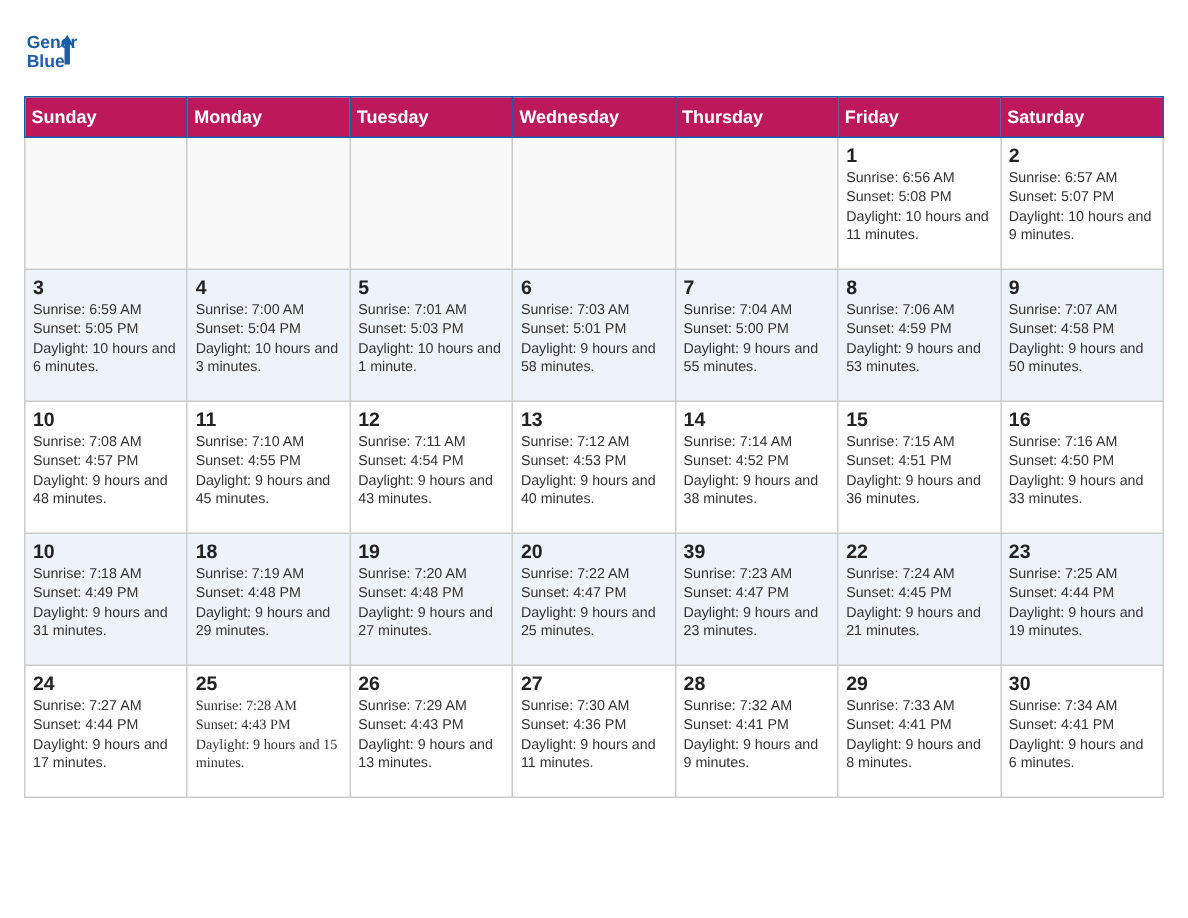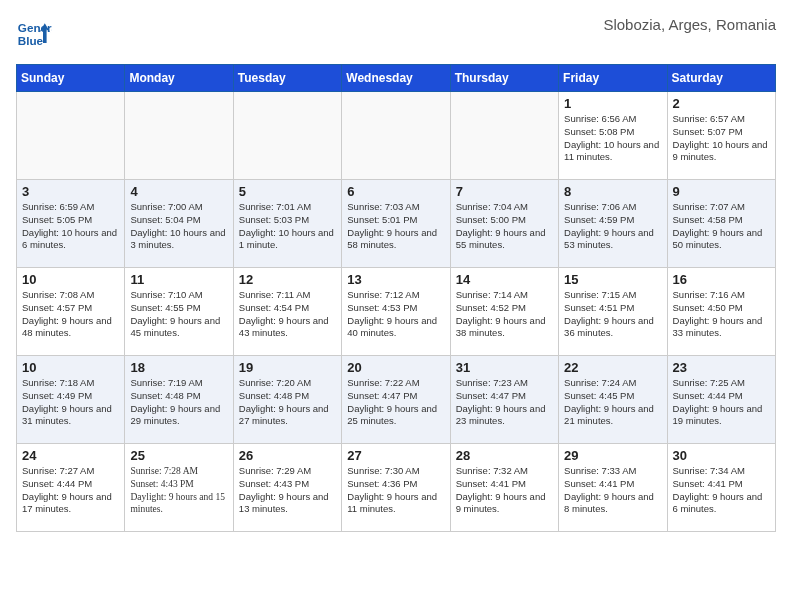--- a/index.html
+++ b/index.html
@@ -34,21 +34,21 @@
     .subtitle {
       font-size: 15px;
       color: #555;
     }
     table {
       width: 100%;
       border-collapse: collapse;
       table-layout: fixed;
     }
     th {
-      background: #1d4ed8;
+      background: #be185d;
       color: #fff;
       font-size: 12px;
       font-weight: bold;
       padding: 6px 4px;
       text-align: left;
       border: 1px solid #1a5ea8;
     }
     td {
       border: 1px solid #ccc;
       vertical-align: top;
@@ -79,21 +79,20 @@
 
 <div class="header">
   <div class="logo">
     <svg class="logo-icon" viewBox="0 0 40 40">
       <text x="2" y="18" font-size="13" font-weight="bold" fill="#1a5ea8">General</text>
       <text x="2" y="32" font-size="13" font-weight="bold" fill="#1a5ea8">Blue</text>
       <polygon points="32,8 38,18 34,15 34,30 30,30 30,15 26,18" fill="#1a5ea8"></polygon>
     </svg>
   </div>
   <div class="title-block">
-    <div class="subtitle">Slobozia, Arges, Romania</div>
   </div>
 </div>
 
 <table>
   <thead>
     <tr id="header-row">
         <th>Sunday</th>
         <th>Monday</th>
         <th>Tuesday</th>
         <th>Wednesday</th>
@@ -229,21 +228,21 @@
 Sunset: 4:48 PM
 Daylight: 9 hours and 27 minutes.</div>
         </td>
         <td>
           <span class="day-num">20</span>
           <div class="day-info" style="white-space: pre-line;">Sunrise: 7:22 AM
 Sunset: 4:47 PM
 Daylight: 9 hours and 25 minutes.</div>
         </td>
         <td>
-          <span class="day-num">31</span>
+          <span class="day-num">39</span>
           <div class="day-info" style="white-space: pre-line;">Sunrise: 7:23 AM
 Sunset: 4:47 PM
 Daylight: 9 hours and 23 minutes.</div>
         </td>
         <td>
           <span class="day-num">22</span>
           <div class="day-info" style="white-space: pre-line;">Sunrise: 7:24 AM
 Sunset: 4:45 PM
 Daylight: 9 hours and 21 minutes.</div>
         </td>

